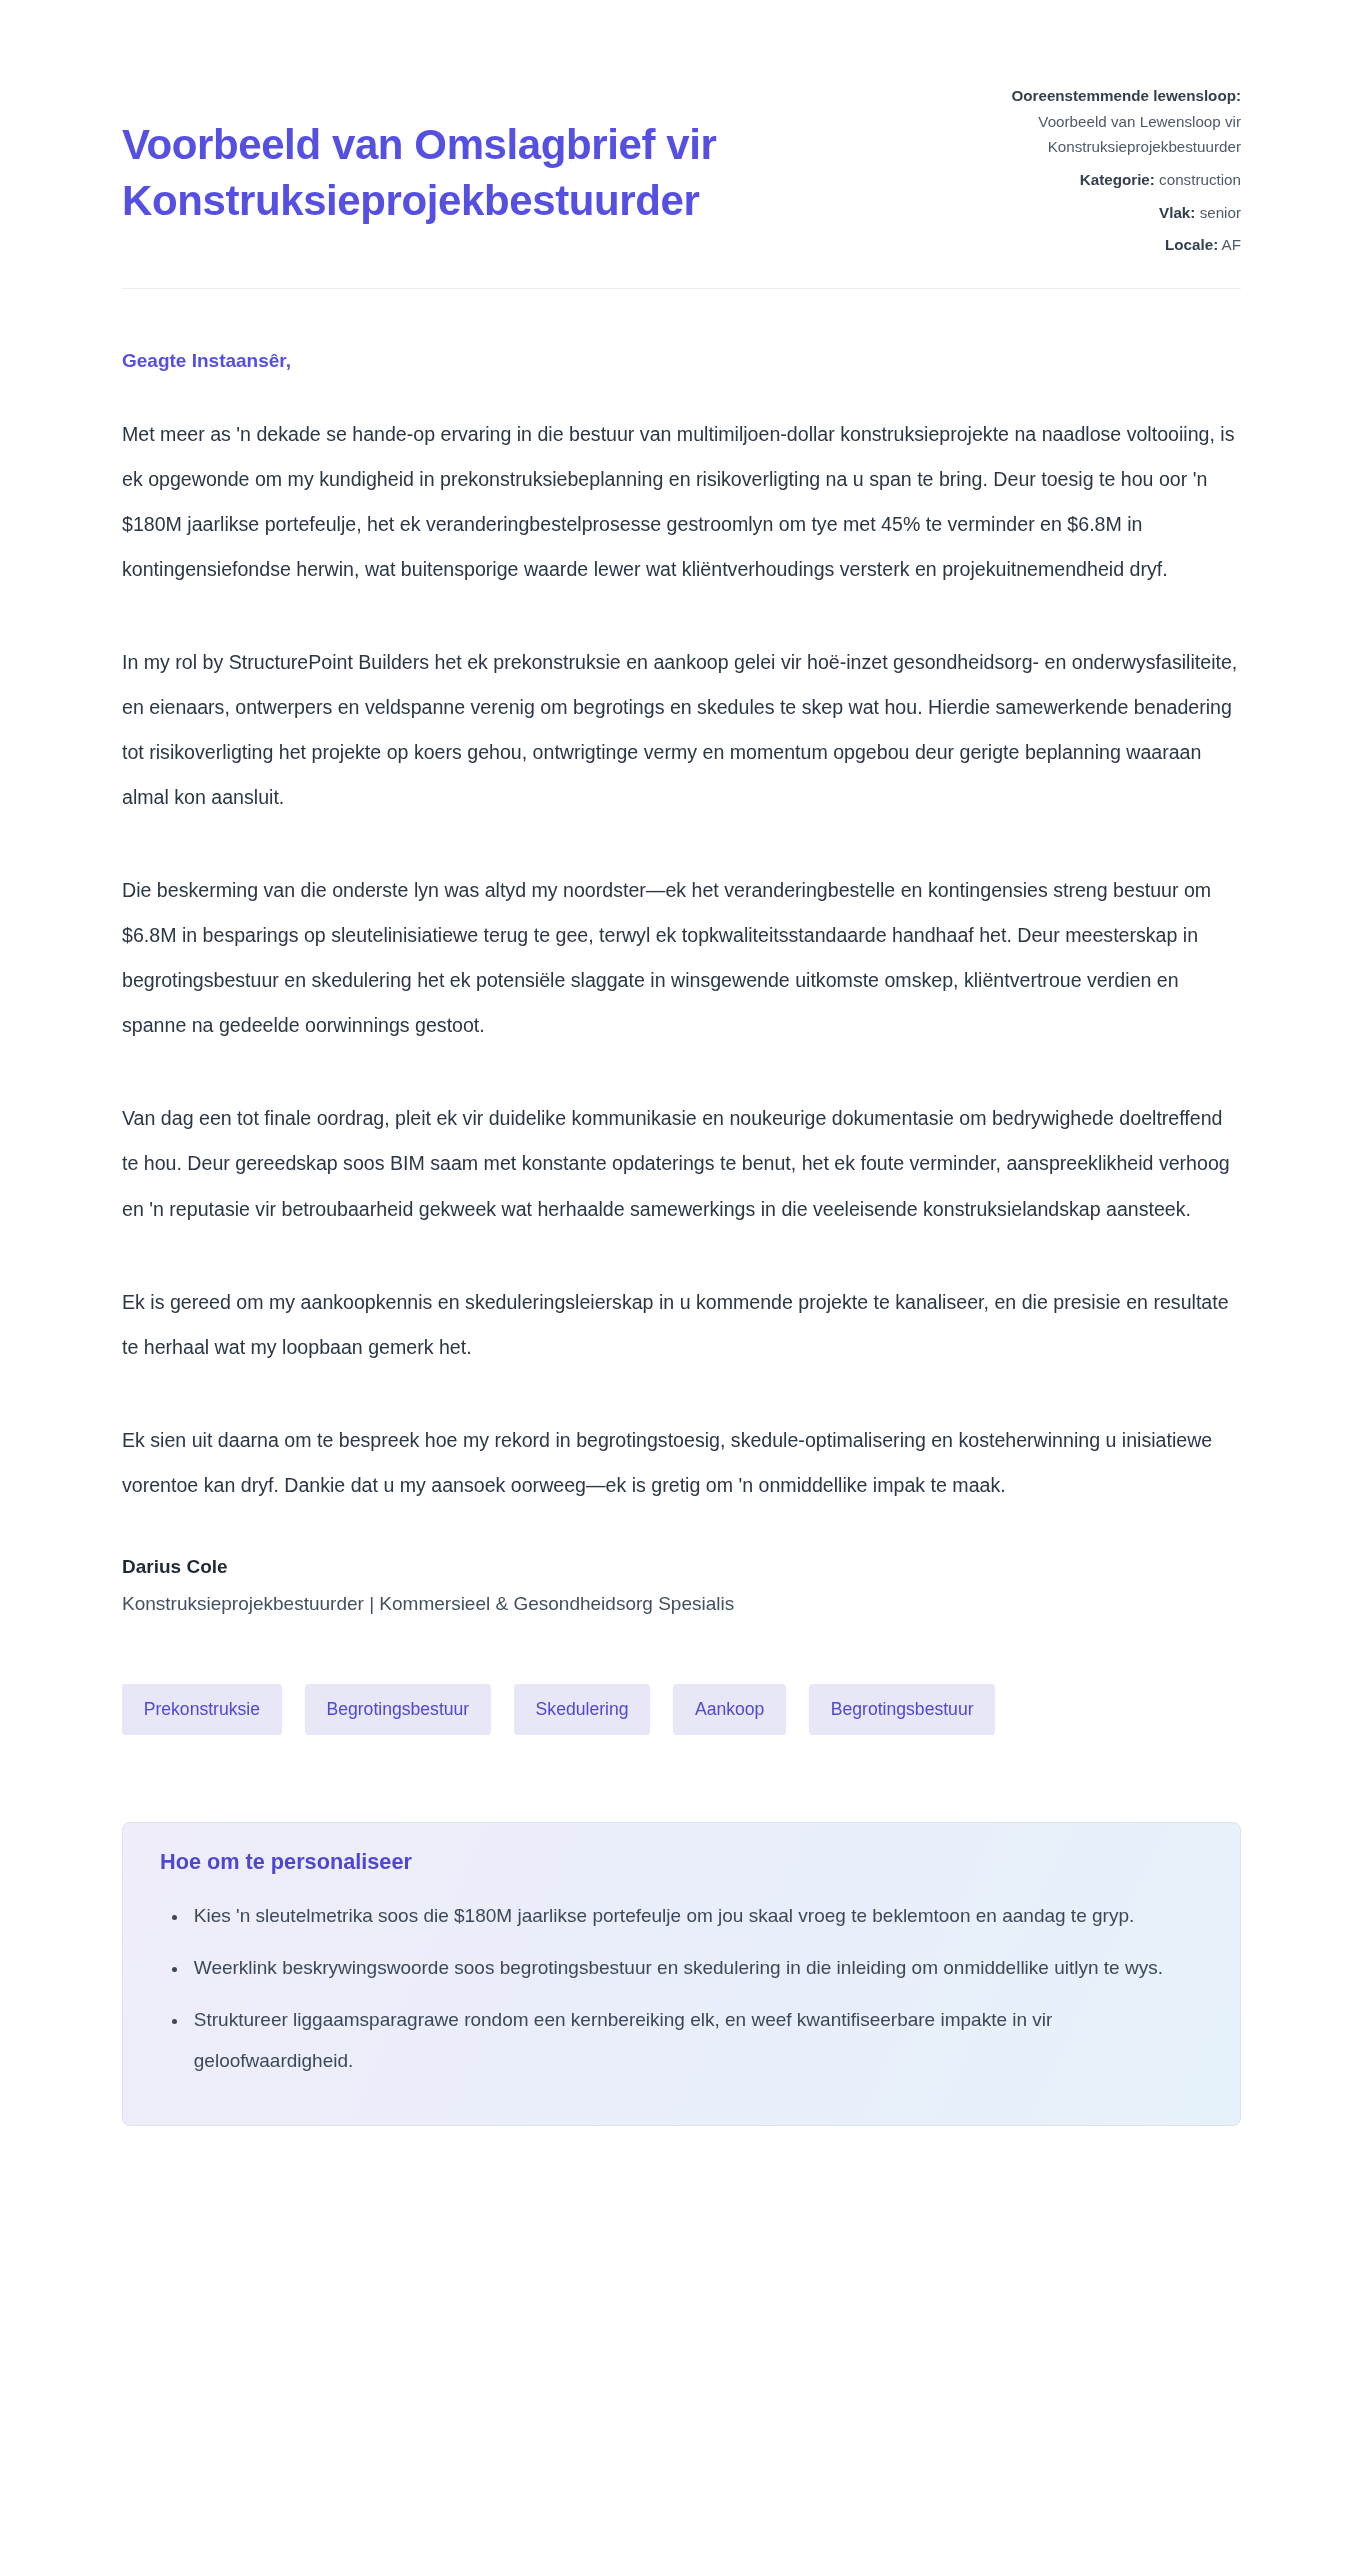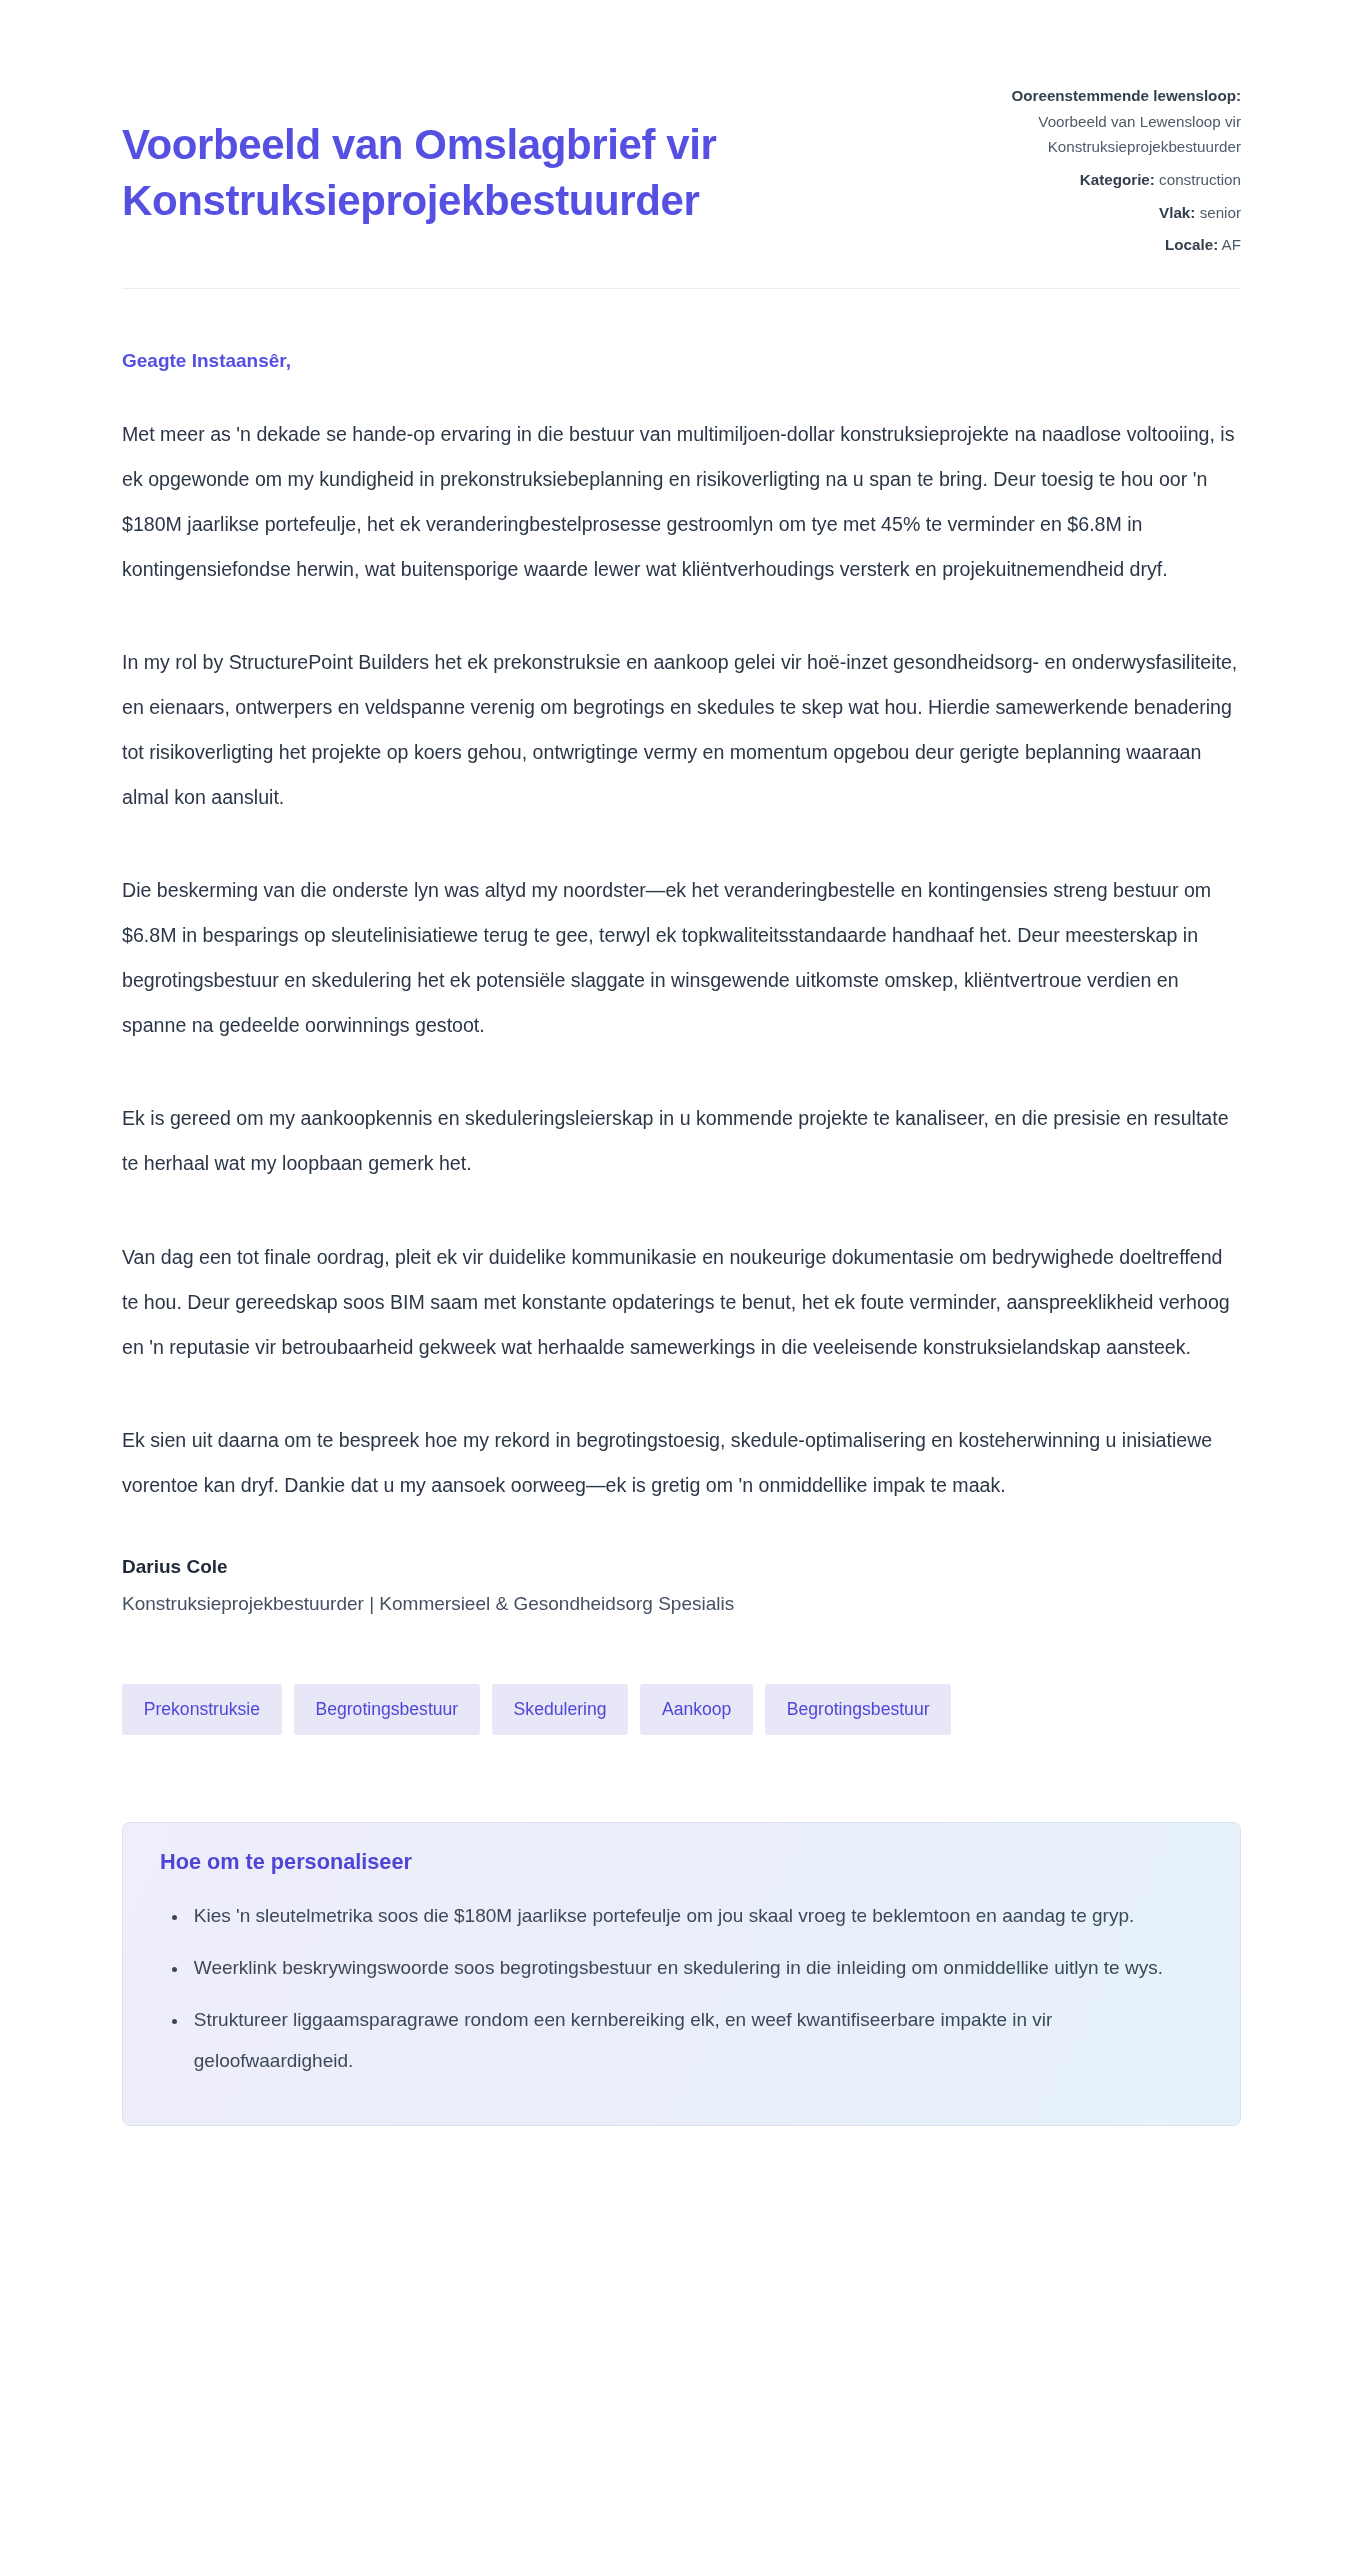--- a/index.html
+++ b/index.html
@@ -80,21 +80,21 @@
   .sig-role {
     margin-top: 15px;
     font-size: 19px;
     color: #445060;
   }
   
   .tags {
     margin-top: 69px;
     display: flex;
     flex-wrap: wrap;
-    gap: 12px;
+    gap: 23px;
   }
   .tag {
     display: inline-block;
     background: #e8e7f8;
     color: #4f48d6;
     font-size: 17.6px;
     font-weight: 500;
     padding: 15.2px 21.7px;
     border-radius: 3.2px;
   }
@@ -161,23 +161,23 @@
     <p class="greeting">Geagte Instaansêr,</p>
 
     <div>
 
         <p class="para">Met meer as 'n dekade se hande-op ervaring in die bestuur van multimiljoen-dollar konstruksieprojekte na naadlose voltooiing, is ek opgewonde om my kundigheid in prekonstruksiebeplanning en risikoverligting na u span te bring. Deur toesig te hou oor 'n $180M jaarlikse portefeulje, het ek veranderingbestelprosesse gestroomlyn om tye met 45% te verminder en $6.8M in kontingensiefondse herwin, wat buitensporige waarde lewer wat kliëntverhoudings versterk en projekuitnemendheid dryf.</p>
 
         <p class="para">In my rol by StructurePoint Builders het ek prekonstruksie en aankoop gelei vir hoë-inzet gesondheidsorg- en onderwysfasiliteite, en eienaars, ontwerpers en veldspanne verenig om begrotings en skedules te skep wat hou. Hierdie samewerkende benadering tot risikoverligting het projekte op koers gehou, ontwrigtinge vermy en momentum opgebou deur gerigte beplanning waaraan almal kon aansluit.</p>
 
         <p class="para">Die beskerming van die onderste lyn was altyd my noordster—ek het veranderingbestelle en kontingensies streng bestuur om $6.8M in besparings op sleutelinisiatiewe terug te gee, terwyl ek topkwaliteitsstandaarde handhaaf het. Deur meesterskap in begrotingsbestuur en skedulering het ek potensiële slaggate in winsgewende uitkomste omskep, kliëntvertroue verdien en spanne na gedeelde oorwinnings gestoot.</p>
 
+        <p class="para">Van dag een tot finale oordrag, pleit ek vir duidelike kommunikasie en noukeurige dokumentasie om bedrywighede doeltreffend te hou. Deur gereedskap soos BIM saam met konstante opdaterings te benut, het ek foute verminder, aanspreeklikheid verhoog en 'n reputasie vir betroubaarheid gekweek wat herhaalde samewerkings in die veeleisende konstruksielandskap aansteek.</p>
+
         <p class="para">Ek is gereed om my aankoopkennis en skeduleringsleierskap in u kommende projekte te kanaliseer, en die presisie en resultate te herhaal wat my loopbaan gemerk het.</p>
-
-        <p class="para">Van dag een tot finale oordrag, pleit ek vir duidelike kommunikasie en noukeurige dokumentasie om bedrywighede doeltreffend te hou. Deur gereedskap soos BIM saam met konstante opdaterings te benut, het ek foute verminder, aanspreeklikheid verhoog en 'n reputasie vir betroubaarheid gekweek wat herhaalde samewerkings in die veeleisende konstruksielandskap aansteek.</p>
 
         <p class="para">Ek sien uit daarna om te bespreek hoe my rekord in begrotingstoesig, skedule-optimalisering en kosteherwinning u inisiatiewe vorentoe kan dryf. Dankie dat u my aansoek oorweeg—ek is gretig om 'n onmiddellike impak te maak.</p>
       </div>
 
     <p class="sig-name">Darius Cole</p>
     <p class="sig-role">Konstruksieprojekbestuurder | Kommersieel &amp; Gesondheidsorg Spesialis</p>
 
     <div class="tags">
 
         <span class="tag">Prekonstruksie</span>

